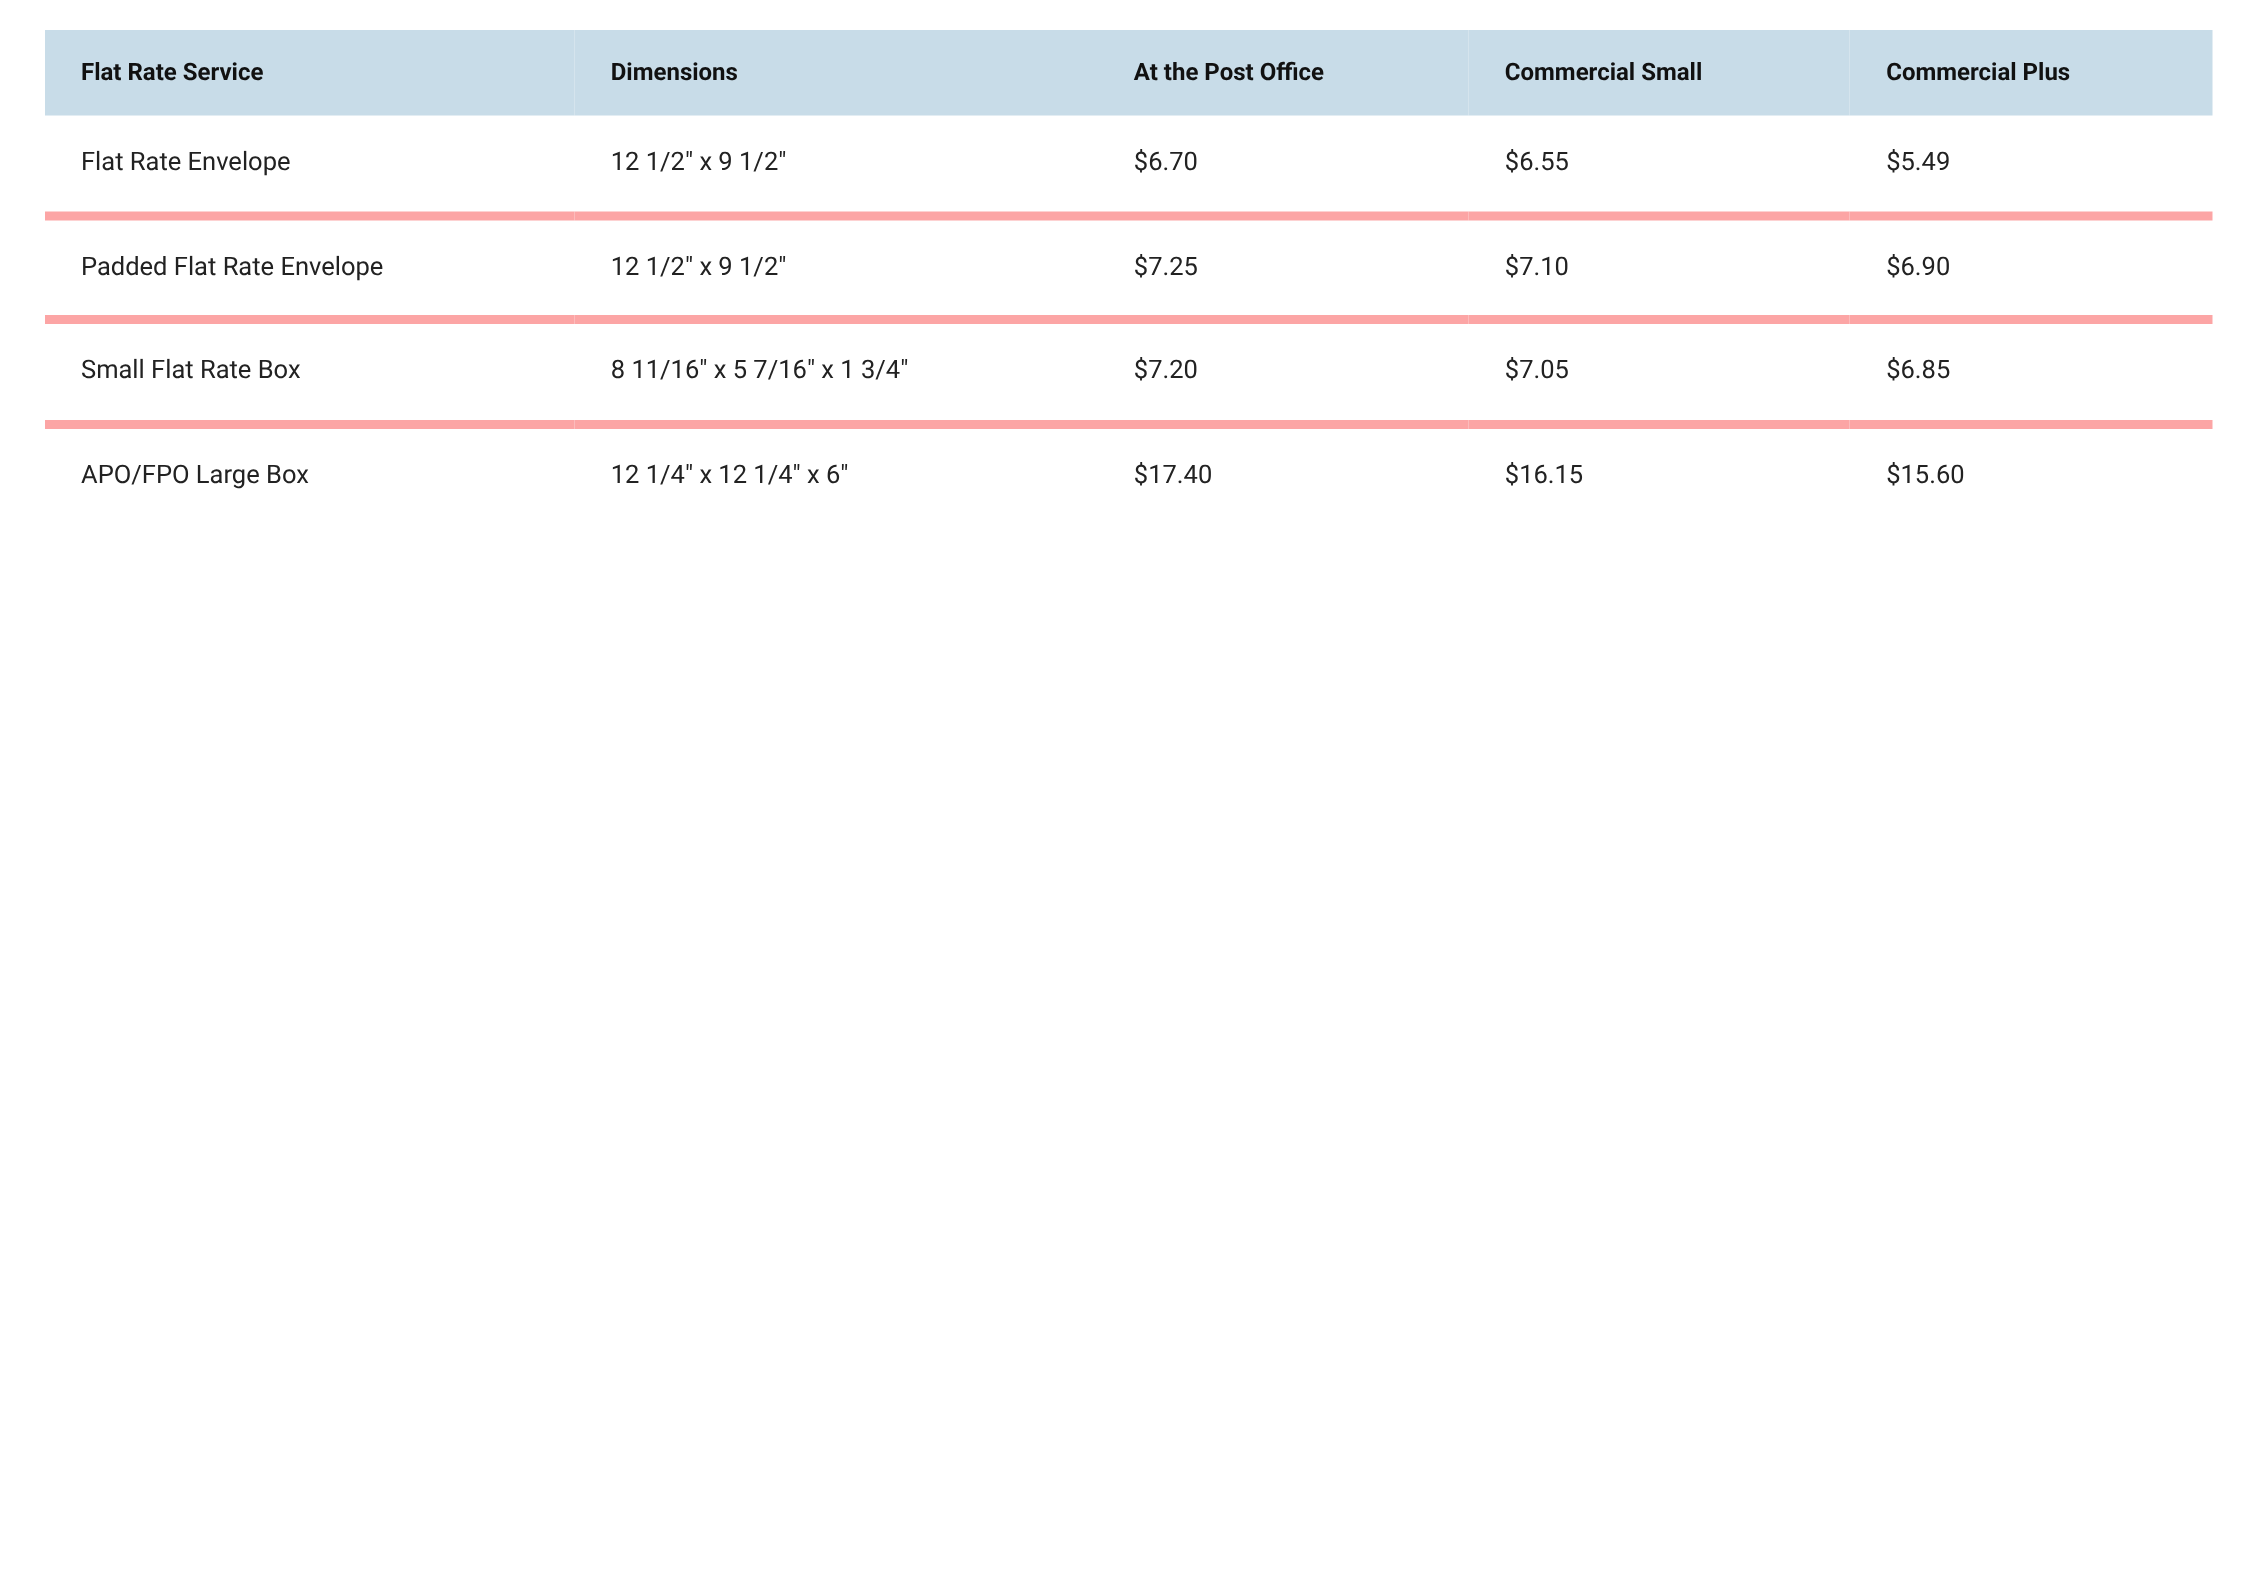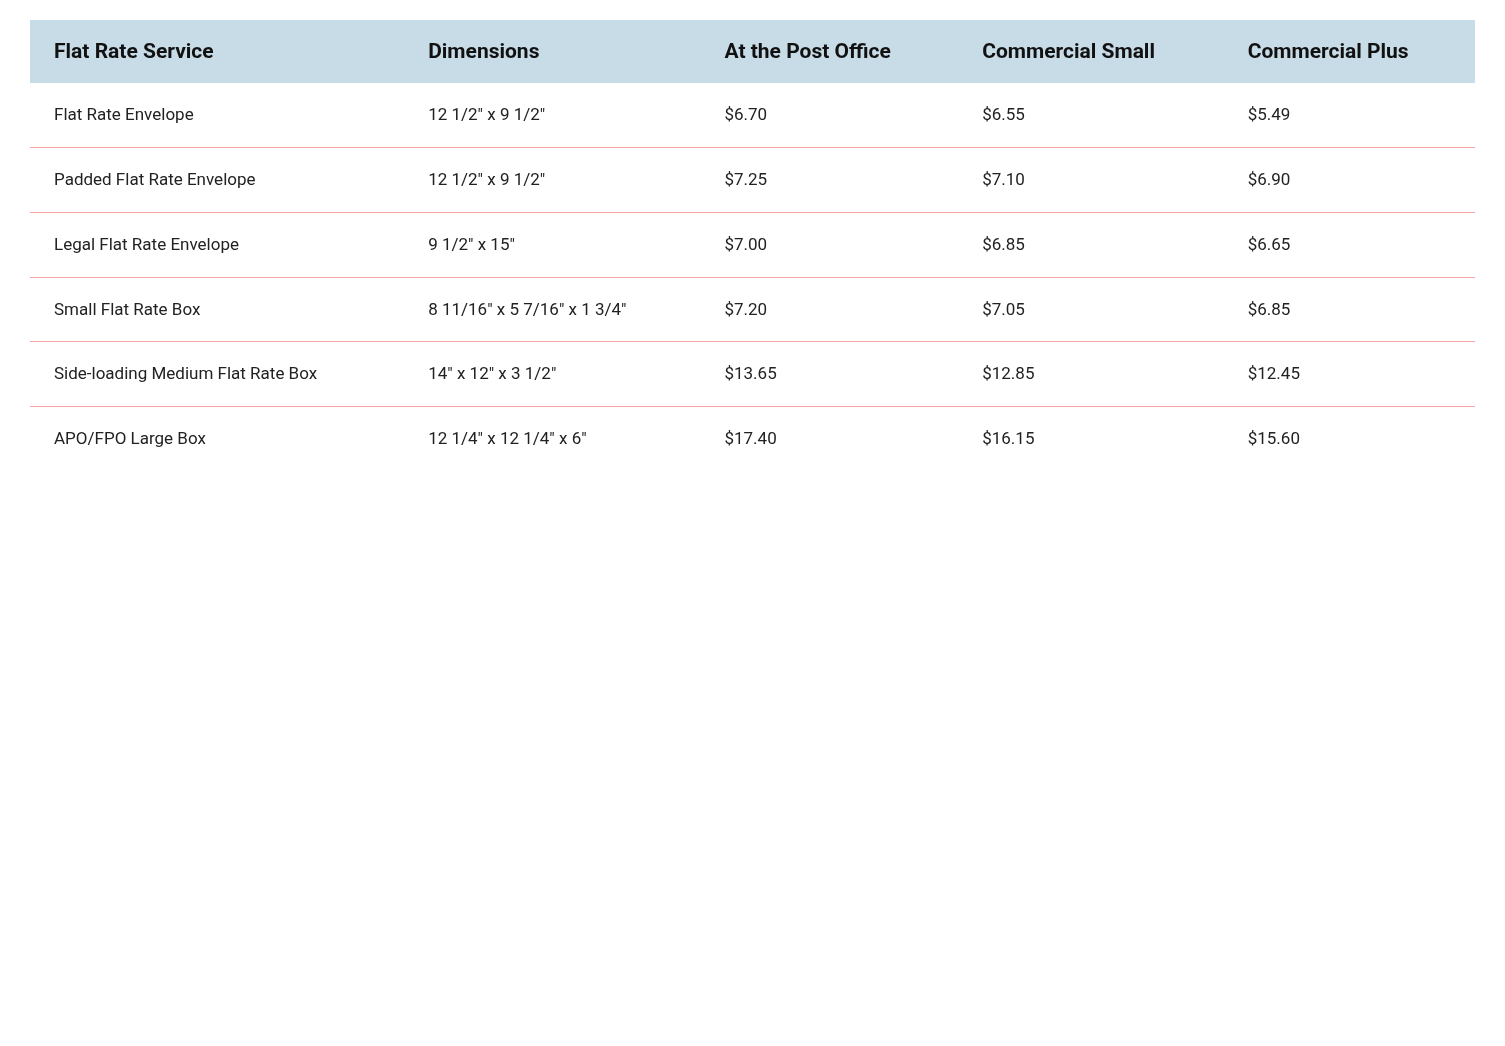--- a/index.html
+++ b/index.html
@@ -30,28 +30,28 @@
     }
 
     thead tr {
       background-color: #c8dce8;
     }
 
     thead th {
       padding: 18px 24px;
       text-align: left;
       font-weight: 700;
-      font-size: 21px;
+      font-size: 16px;
       color: #111111;
       vertical-align: top;
       line-height: 1.3;
     }
 
     tbody tr {
-      border-bottom: 1px solid #fca5a5;
+      border-bottom: 6px solid #fca5a5;
     }
 
     tbody tr:last-child {
       border-bottom: none;
     }
 
     tbody td {
       padding: 20px 24px;
       vertical-align: top;
       line-height: 1.4;
@@ -85,39 +85,25 @@
           <td>$5.49</td>
         </tr>
         <tr>
           <td>Padded Flat Rate Envelope</td>
           <td>12 1/2" x 9 1/2"</td>
           <td>$7.25</td>
           <td>$7.10</td>
           <td>$6.90</td>
         </tr>
         <tr>
-          <td>Legal Flat Rate Envelope</td>
-          <td>9 1/2" x 15"</td>
-          <td>$7.00</td>
-          <td>$6.85</td>
-          <td>$6.65</td>
-        </tr>
-        <tr>
           <td>Small Flat Rate Box</td>
           <td>8 11/16" x 5 7/16" x 1 3/4"</td>
           <td>$7.20</td>
           <td>$7.05</td>
           <td>$6.85</td>
-        </tr>
-        <tr>
-          <td>Side-loading Medium Flat Rate Box</td>
-          <td>14" x 12" x 3 1/2"</td>
-          <td>$13.65</td>
-          <td>$12.85</td>
-          <td>$12.45</td>
         </tr>
         <tr>
           <td>APO/FPO Large Box</td>
           <td>12 1/4" x 12 1/4" x 6"</td>
           <td>$17.40</td>
           <td>$16.15</td>
           <td>$15.60</td>
         </tr>
       </tbody>
   </table>

